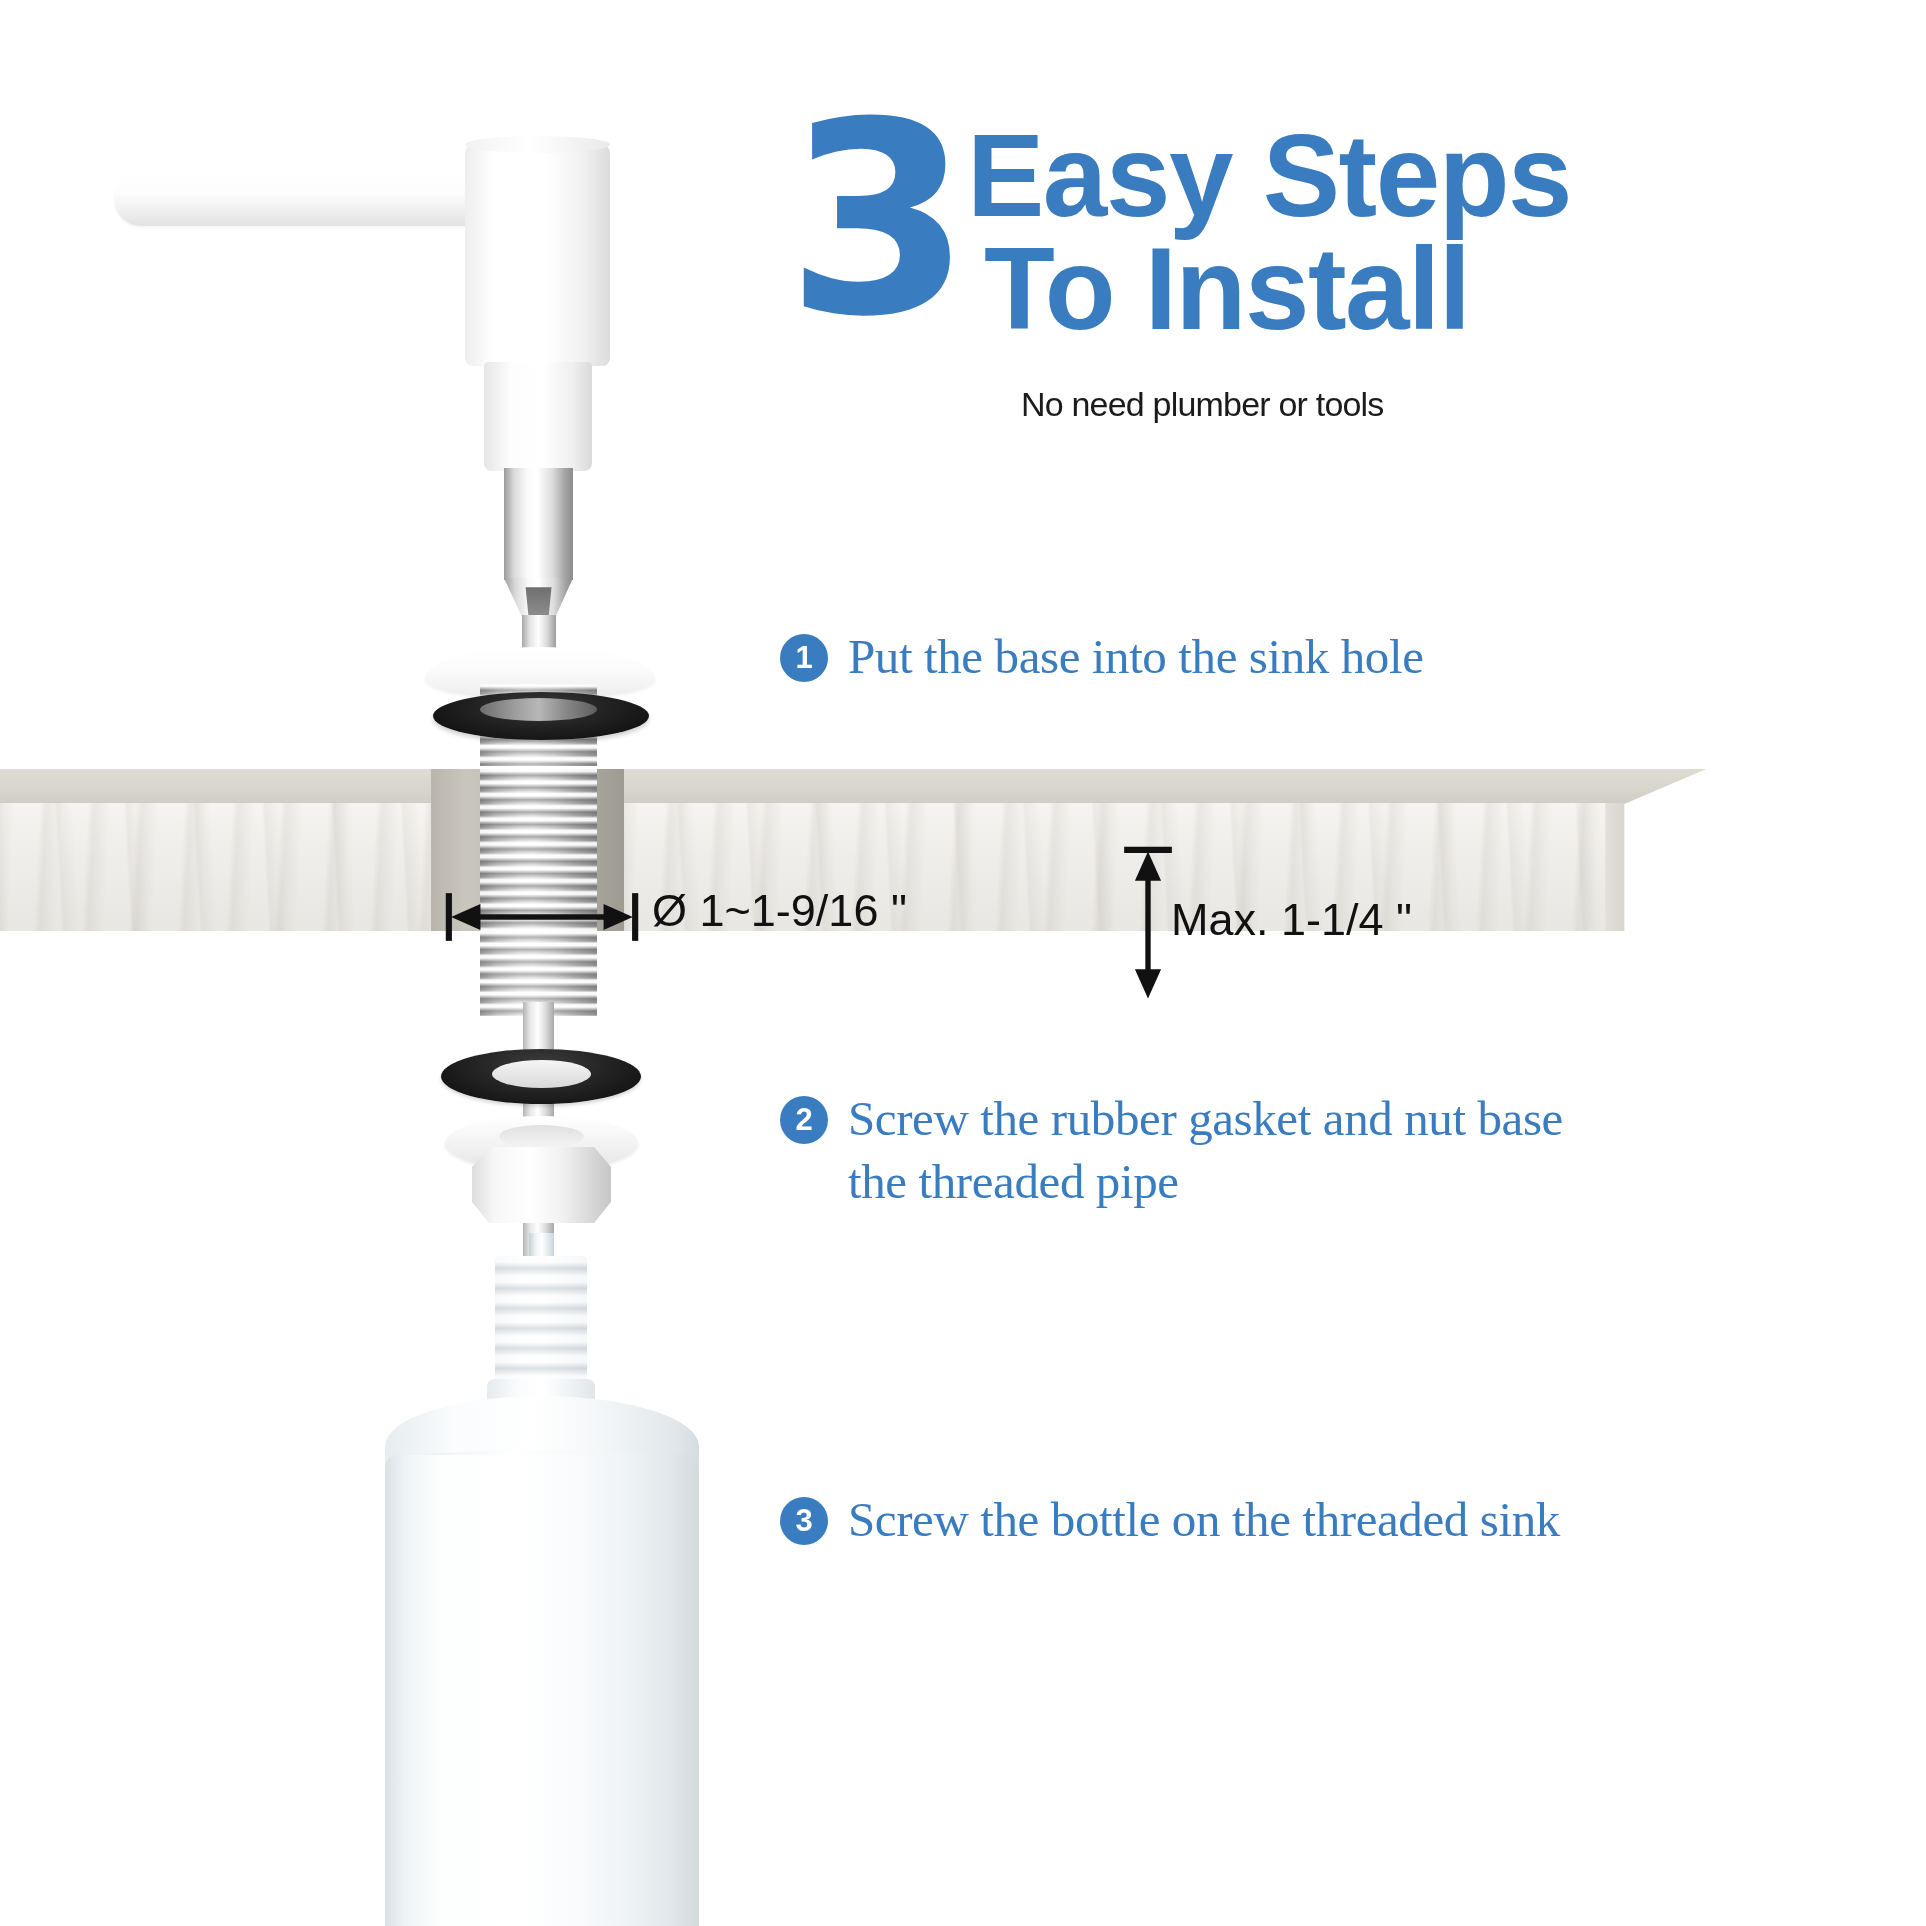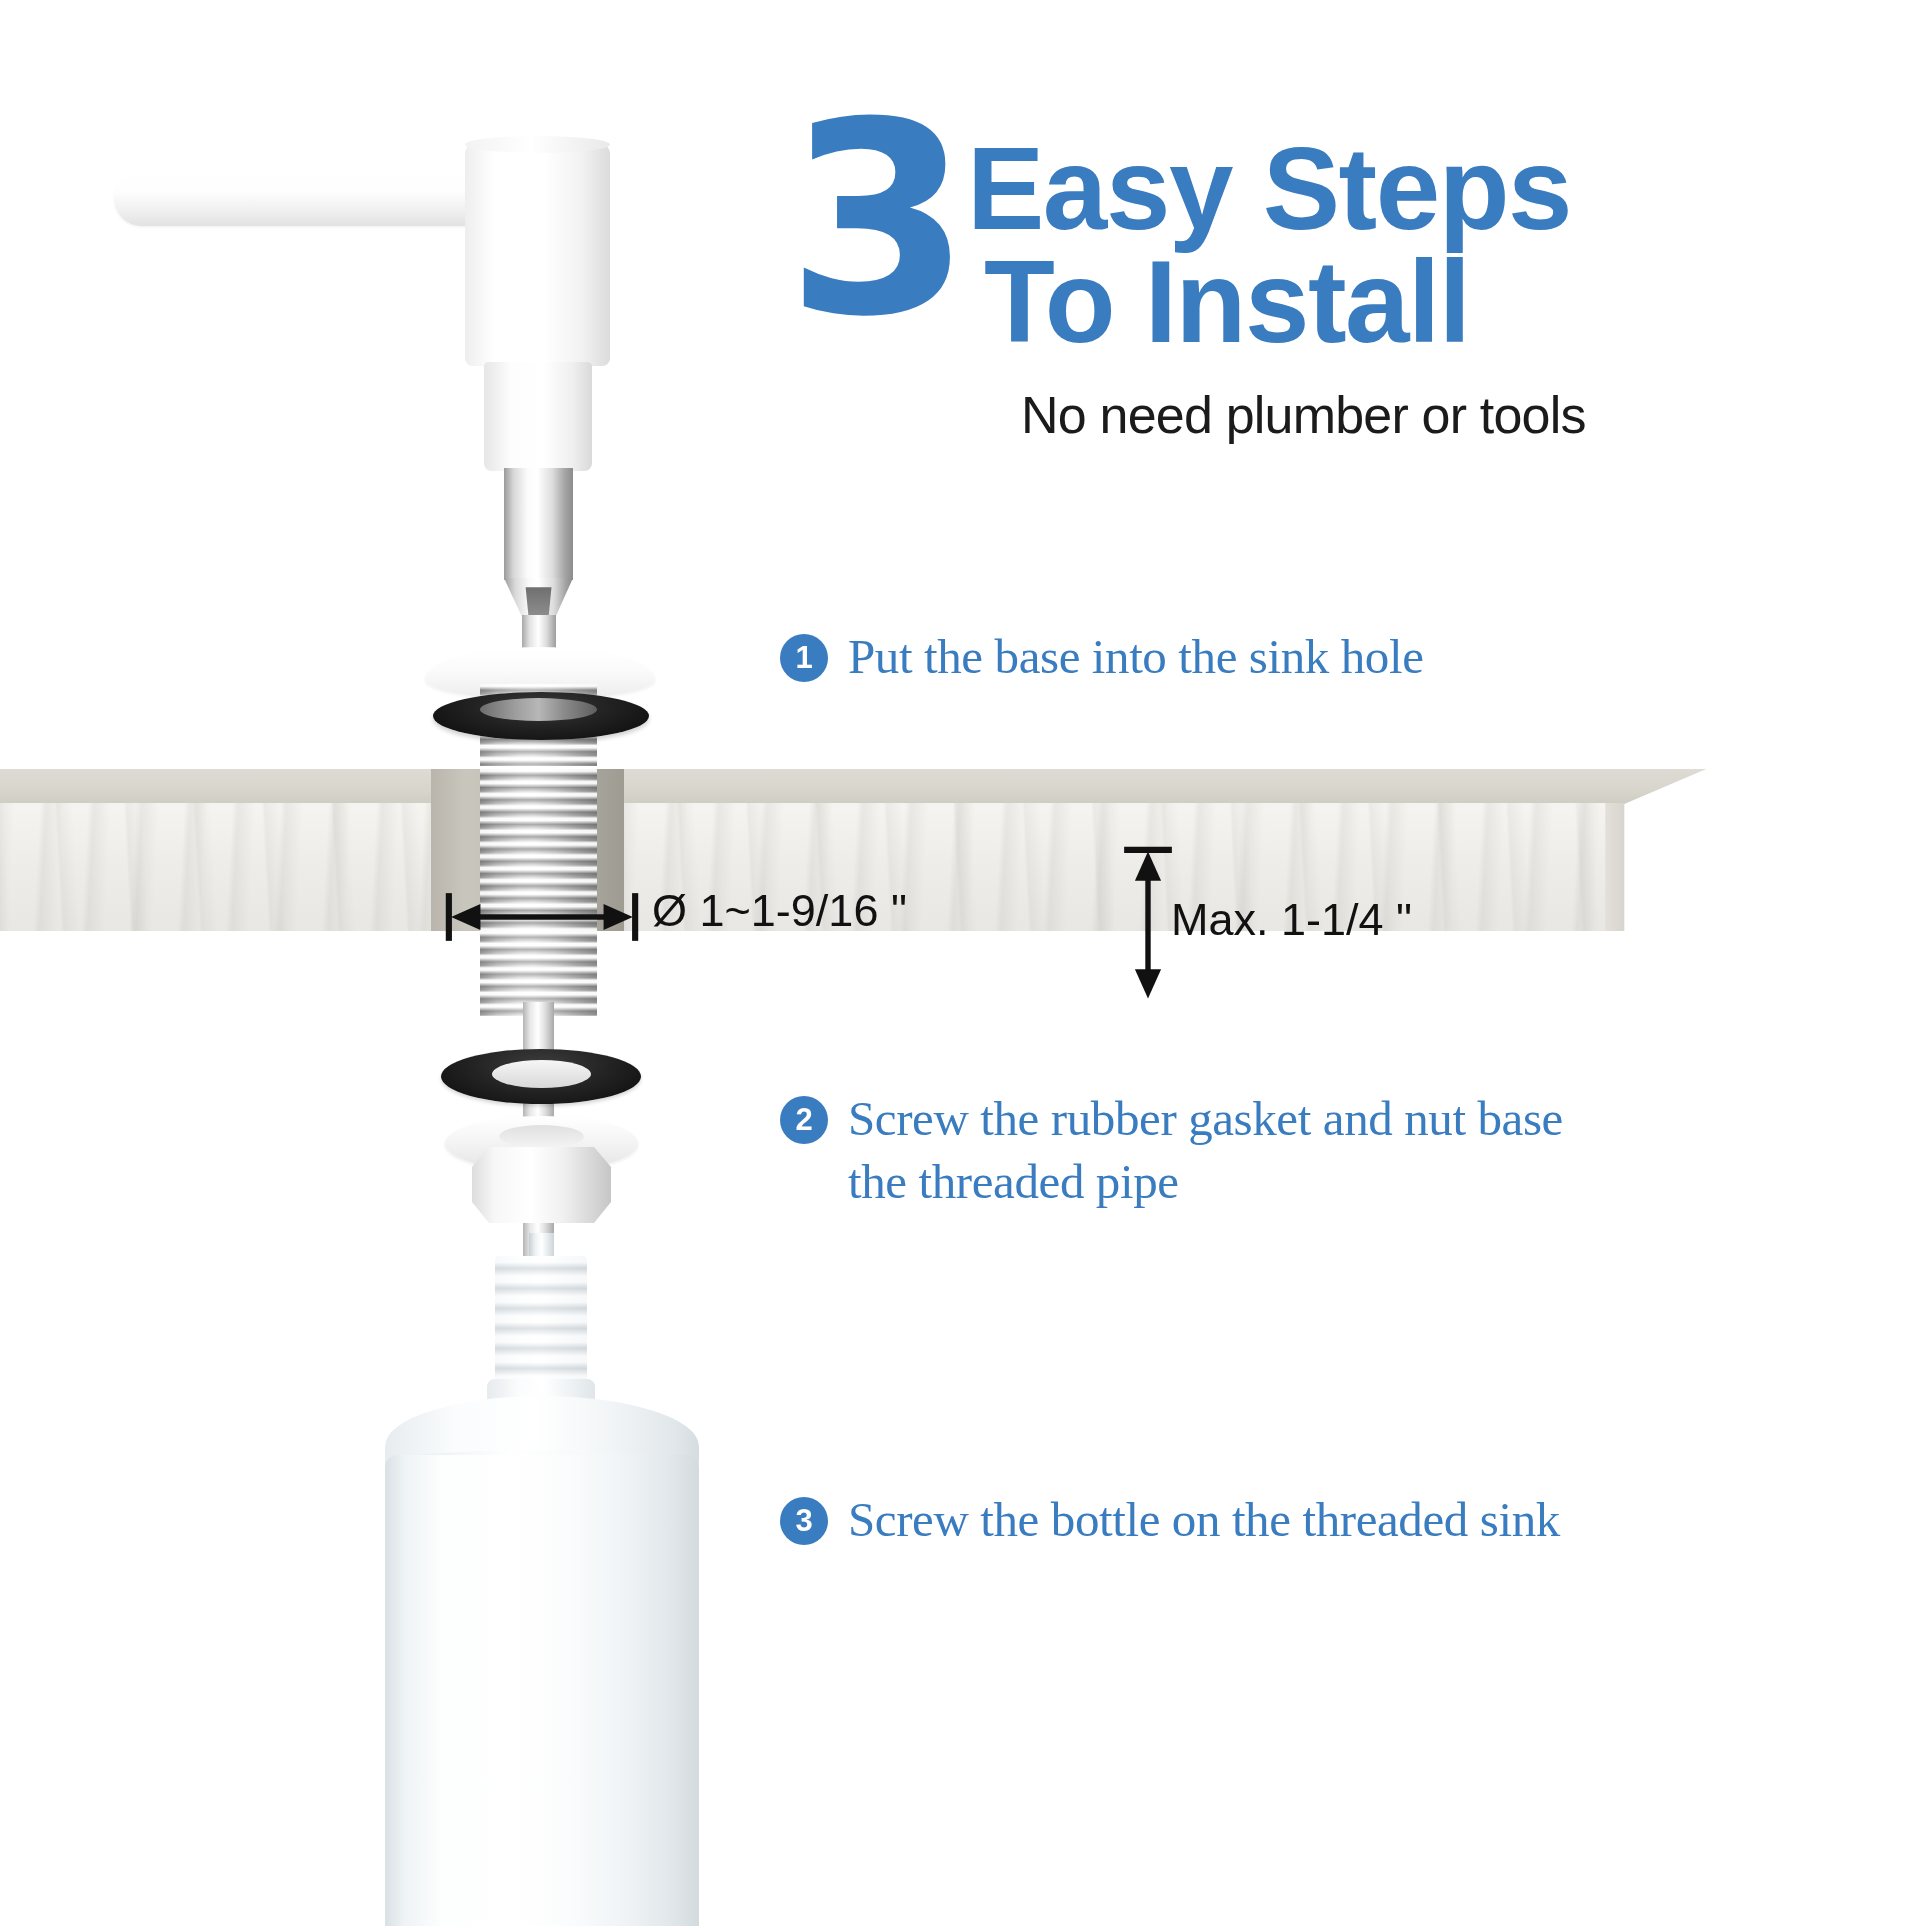--- a/index.html
+++ b/index.html
@@ -26,34 +26,34 @@
     left:0px; top:-29px;
     font-size:266px;
     line-height:1;
     font-weight:700;
     color:#3a7cc0;
     font-family:"DejaVu Sans",sans-serif;
     letter-spacing:-7.7px;
   }
   .headline-lines{
     position:absolute;
-    left:181px; top:17px;
+    left:181px; top:4px;
     color:#3a7cc0;
     font-weight:700;
     font-size:116px;
     line-height:0.97;
     letter-spacing:-1.5px;
     white-space:nowrap;
     font-family:"Liberation Sans",sans-serif;
   }
   .headline-line2{ padding-left:17px; }
   .subtitle{
     position:absolute;
     left:1021px; top:385px;
-    font-size:52px;
+    font-size:34px;
     color:#1b1b1b;
     letter-spacing:-0.8px;
     white-space:nowrap;
     font-family:"Liberation Sans",sans-serif;
   }
 
   
   .step{
     position:absolute;
     display:flex;

